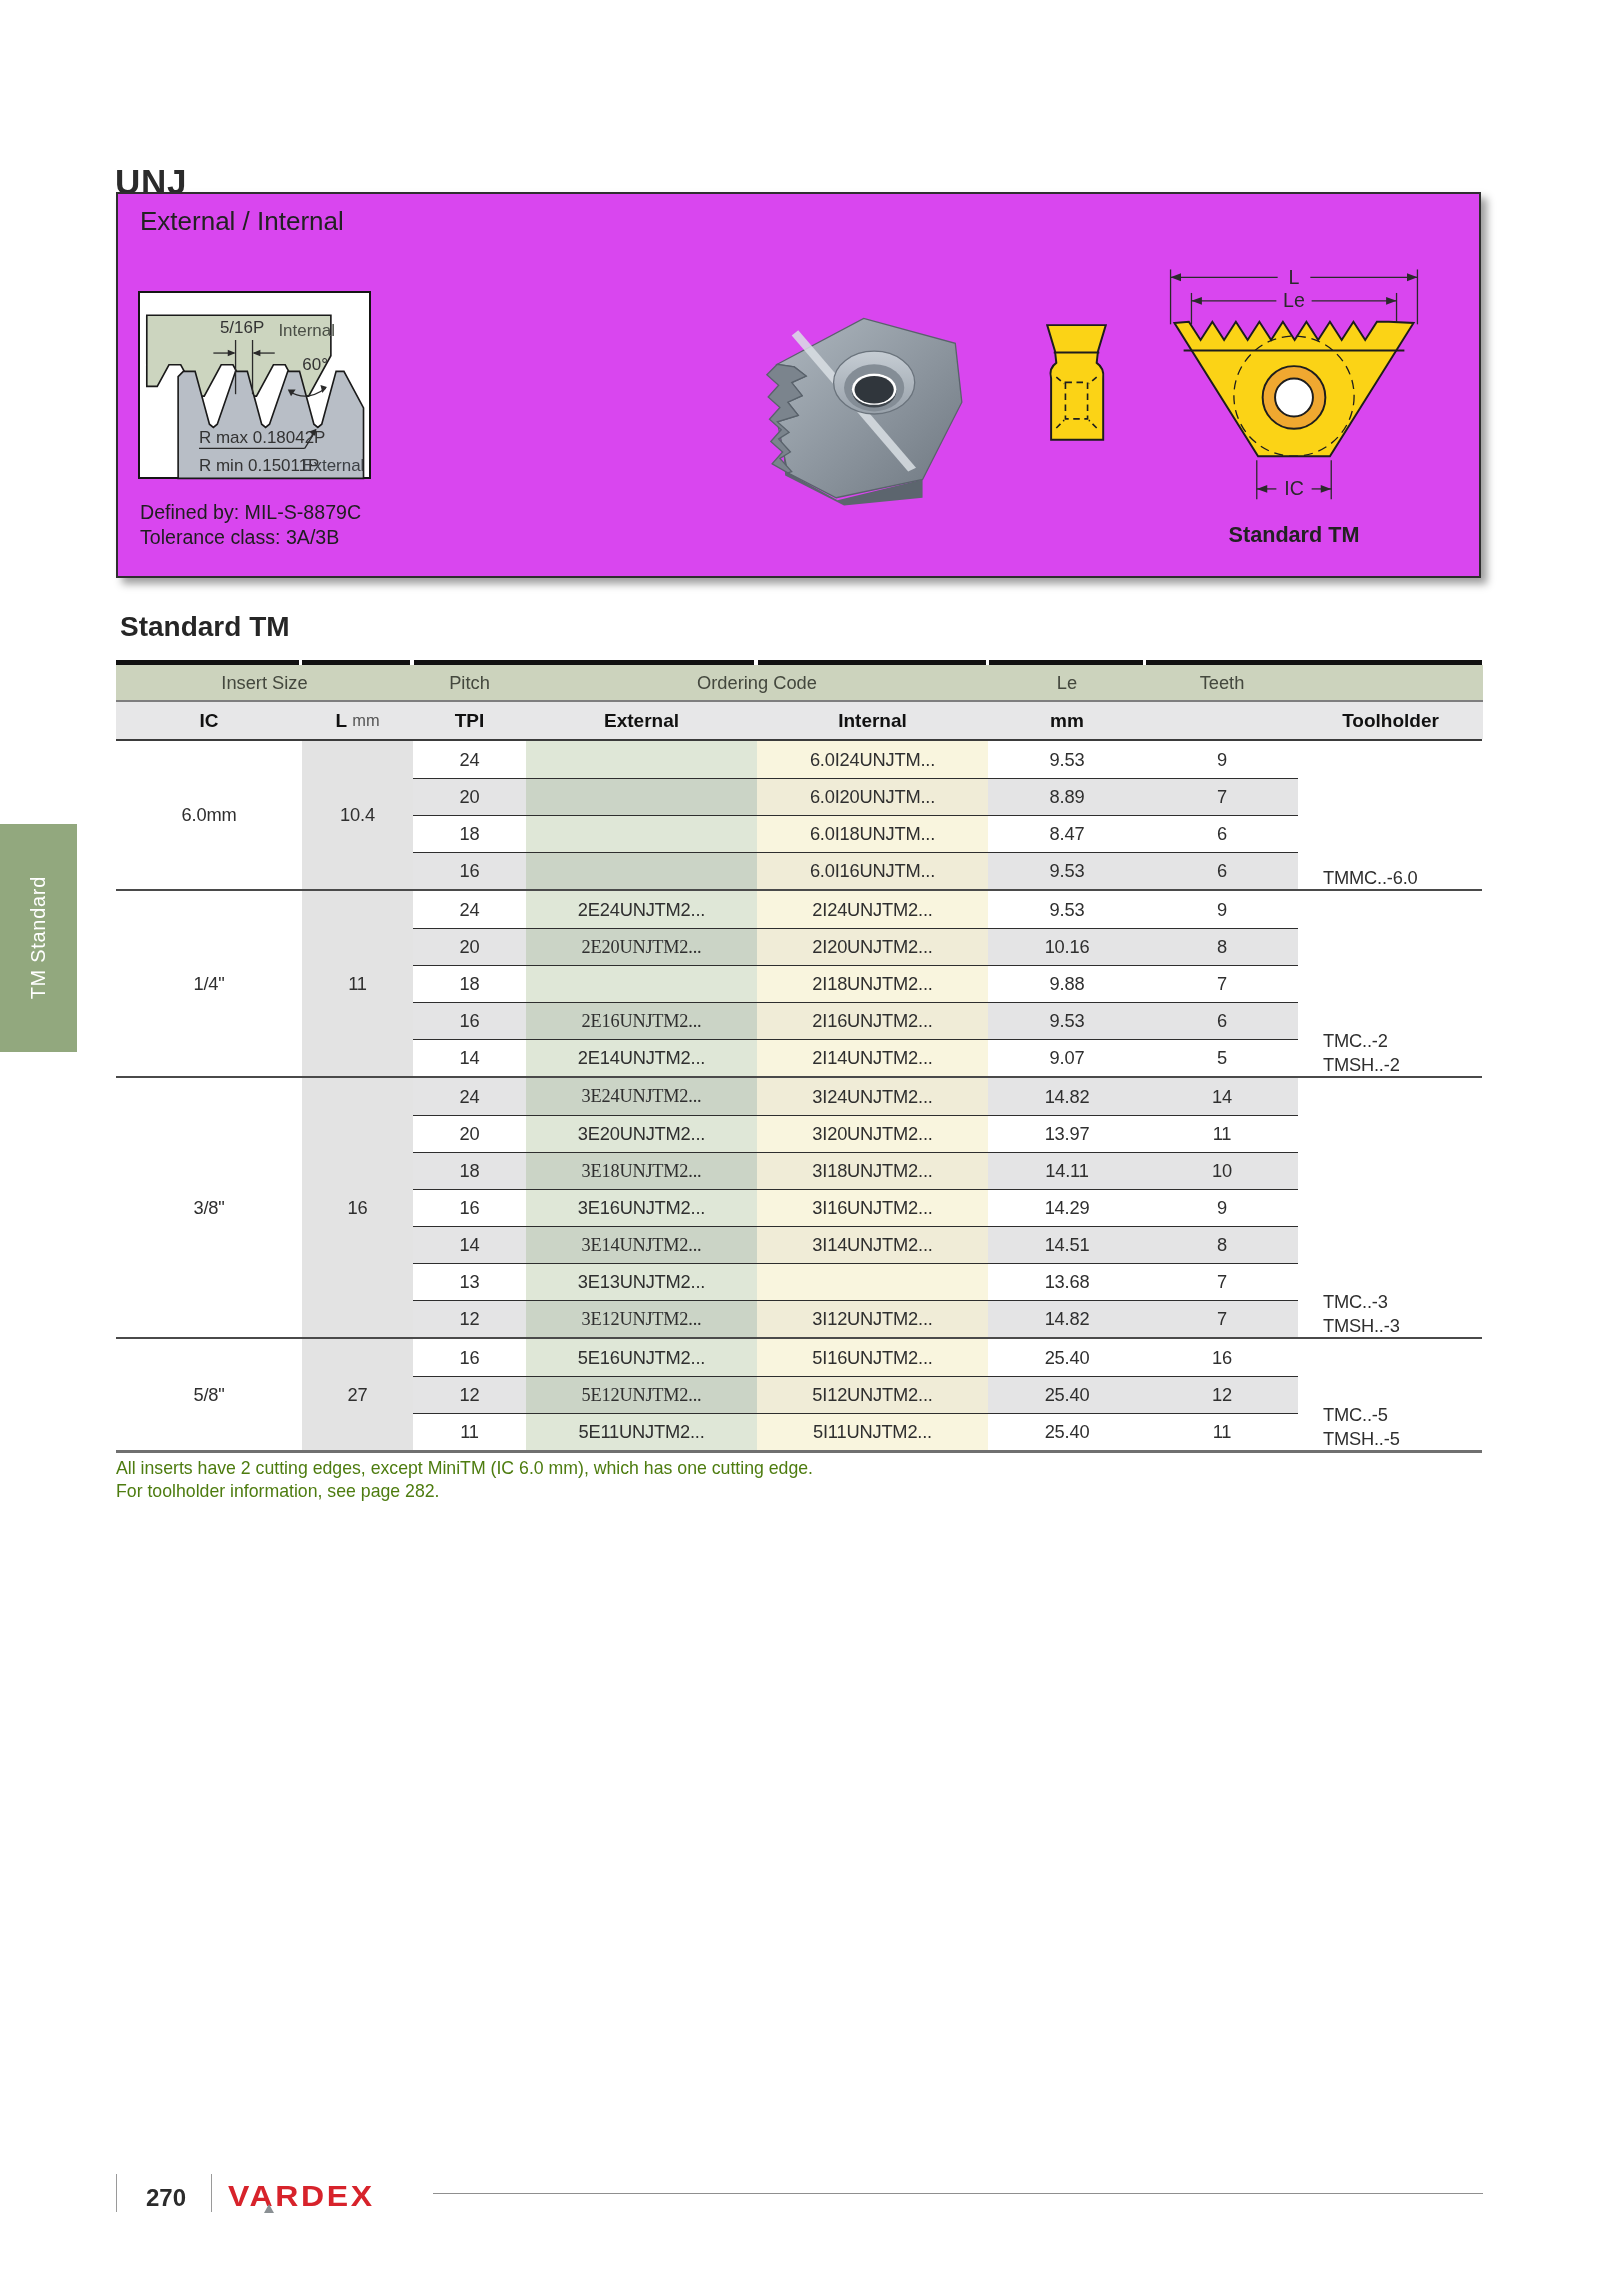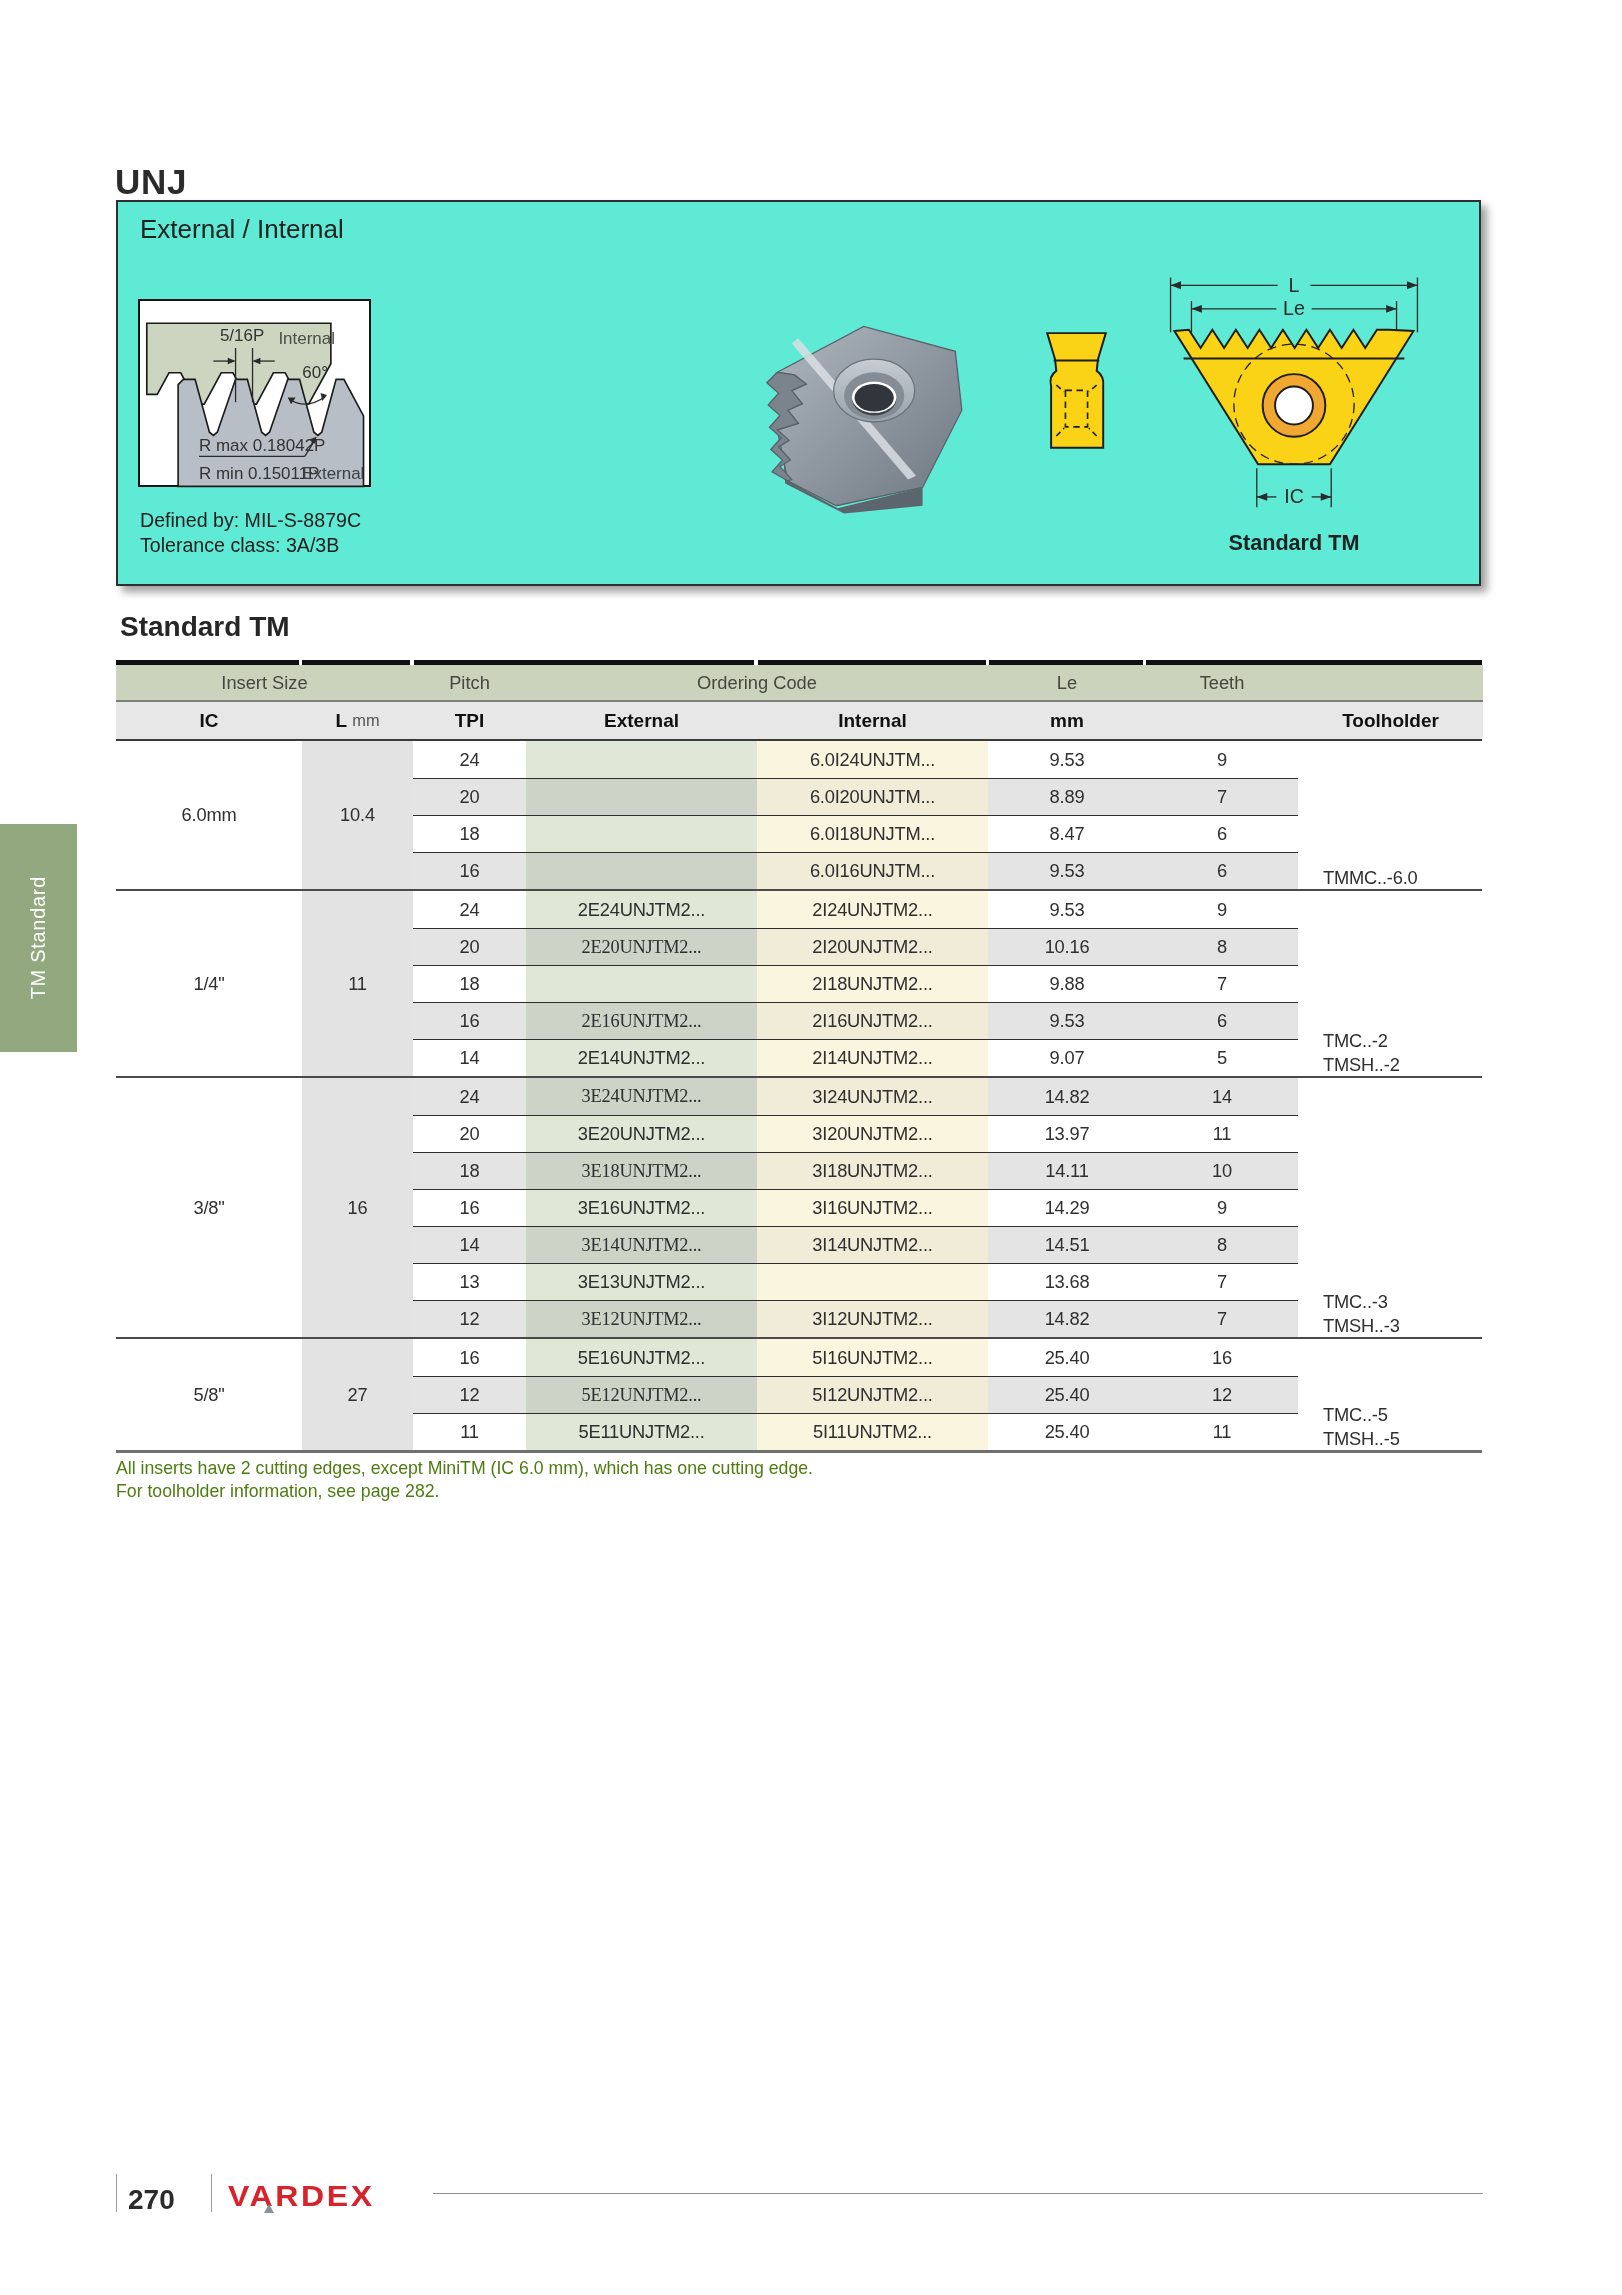--- a/index.html
+++ b/index.html
@@ -16,22 +16,22 @@
     writing-mode:vertical-rl;transform:rotate(180deg);
     color:#ffffff;font-size:20px;letter-spacing:0.7px;
   }
   
   .page-title{
     position:absolute;left:115px;top:162px;
     font-size:35px;font-weight:bold;color:#2b2b2b;letter-spacing:0.7px;
   }
   
   .profile-box{
-    position:absolute;left:116px;top:200px;width:1365px;height:386px;
-    border:2px solid #2f2f2f;background:#5eead4;
+    position:absolute;left:116px;top:192px;width:1365px;height:386px;
+    border:2px solid #2f2f2f;background:#d946ef;
     box-shadow:5.9px 5.9px 7.9px rgba(0,0,0,0.38);box-sizing:border-box;
   }
   .profile-title{position:absolute;left:22px;top:11.8px;font-size:26px;color:#222;}
   .diagram-box{
     position:absolute;left:19.6px;top:97px;width:233px;height:188px;
     border:2px solid #151515;box-sizing:border-box;background:#fff;
   }
   .defined-lines{position:absolute;left:22px;top:306px;font-size:19.6px;color:#1e1e1e;line-height:25px;}
   .insert3d{position:absolute;left:641px;top:110px;}
   .clampsvg{position:absolute;left:924px;top:128px;}
@@ -76,21 +76,21 @@
   .gr.ext{background:#cbd4c6;font-family:Liberation Serif, serif;}
   .int{background:#f9f5de;}
   .gr.int{background:#f0ecd7;}
   .block > :nth-child(n+9){border-top:1.3px solid #2e2e2e;}
   .bdiv{height:2px;background:#4a4a4a;}
   .botbar{height:3.3px;background:#707070;}
   
   .notes{position:absolute;left:116px;top:1457px;font-size:17.7px;color:#4d7c0f;line-height:23px;}
   
   .fvline{position:absolute;width:1.3px;background:#9a9a9a;top:2174px;height:38px;}
-  .pagenum{position:absolute;left:128px;top:2184px;width:76px;text-align:left;font-size:28px;font-weight:bold;color:#2b2b2b;}
+  .pagenum{position:absolute;left:128px;top:2184px;width:76px;text-align:center;font-size:24px;font-weight:bold;color:#2b2b2b;}
   .brand{position:absolute;left:228px;top:2178px;font-size:32px;font-weight:bold;color:#d7232b;letter-spacing:2.6px;transform:scaleY(0.92);}
   .brand-tri{
     position:absolute;left:264px;top:2204px;width:0;height:0;
     border-left:5.9px solid transparent;border-right:5.9px solid transparent;border-bottom:9.8px solid #8a9094;
   }
   .fhline{position:absolute;left:433px;top:2193px;width:1050px;height:1.3px;background:#8f8f8f;}
   svg text{font-family:"Liberation Sans",sans-serif;}
 </style>
 </head>
 <body>

